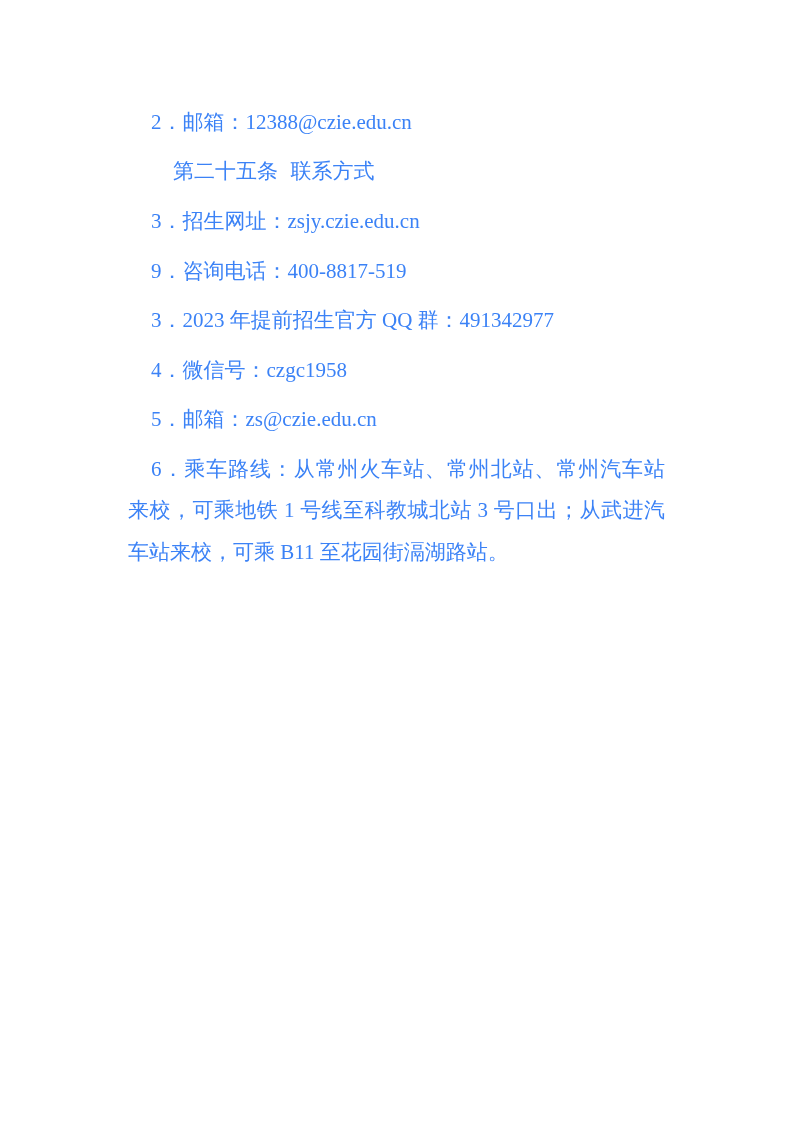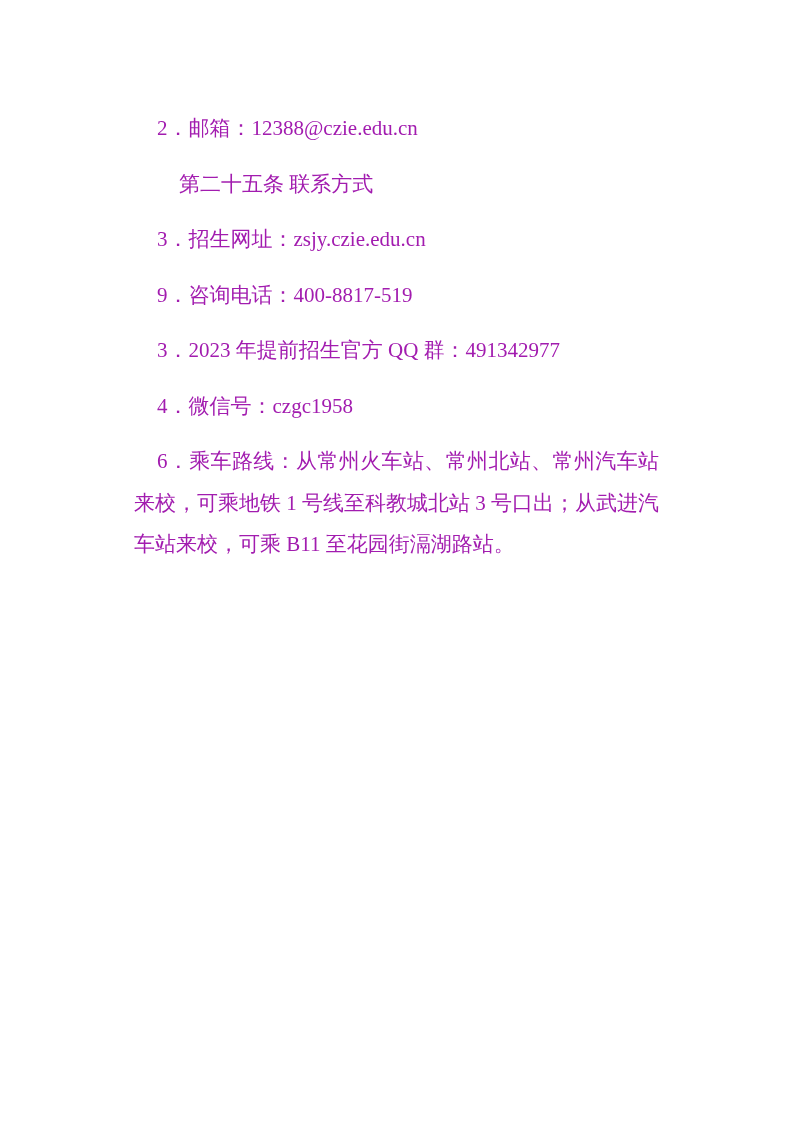--- a/index.html
+++ b/index.html
@@ -22,41 +22,42 @@
     height: 1122px;
     background: #ffffff;
   }
   .text-block {
     position: absolute;
     left: 120px;
     top: 94px;
     width: 553px;
   }
   .para {
-    margin: 14px;
+    margin: 8px;
     padding: 0;
     font-size: 21px;
     line-height: 41.5px;
     text-align: justify;
-    color: #a21caf;
+    color: #3b82f6;
     font-family: "Liberation Serif", "DejaVu Serif", serif;
     word-break: normal;
     overflow-wrap: break-word;
   }
   
   .para.numbered { text-indent: 23px; }
   
-  .para.heading  { text-indent: 45px; }
+  .para.heading  { text-indent: 45px; font-family: Liberation Mono, monospace; }
 </style>
 </head>
 <body>
 
 <div class="page">
   <div class="text-block" id="paragraphs">
       <p class="para numbered">2．邮箱：12388@czie.edu.cn</p>
       <p class="para heading">第二十五条 联系方式</p>
       <p class="para numbered">3．招生网址：zsjy.czie.edu.cn</p>
       <p class="para numbered">9．咨询电话：400-8817-519</p>
       <p class="para numbered">3．2023 年提前招生官方 QQ 群：491342977</p>
       <p class="para numbered">4．微信号：czgc1958</p>
+      <p class="para numbered">5．邮箱：zs@czie.edu.cn</p>
       <p class="para numbered">6．乘车路线：从常州火车站、常州北站、常州汽车站来校，可乘地铁 1 号线至科教城北站 3 号口出；从武进汽车站来校，可乘 B11 至花园街滆湖路站。</p>
     </div>
 </div>
 
 </body></html>

